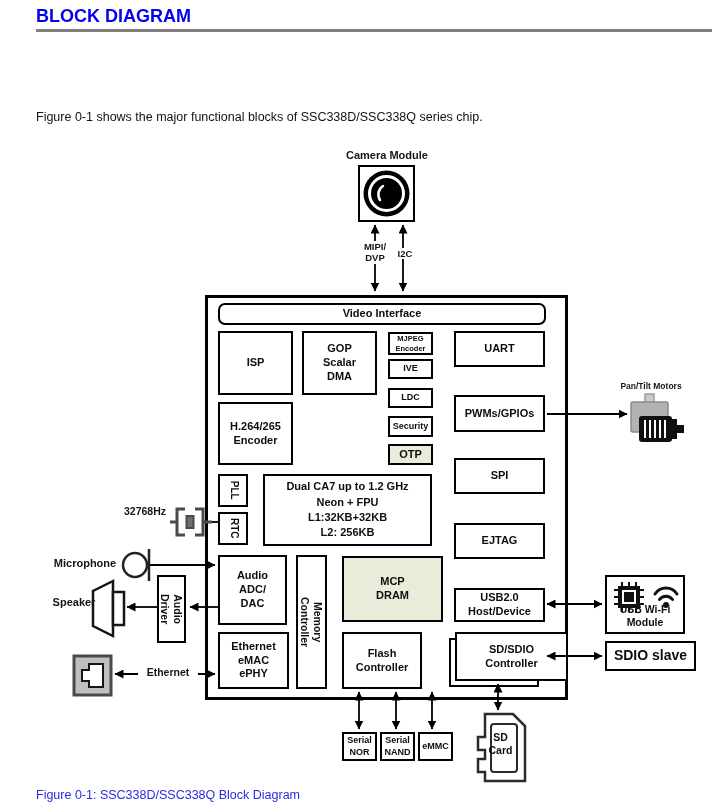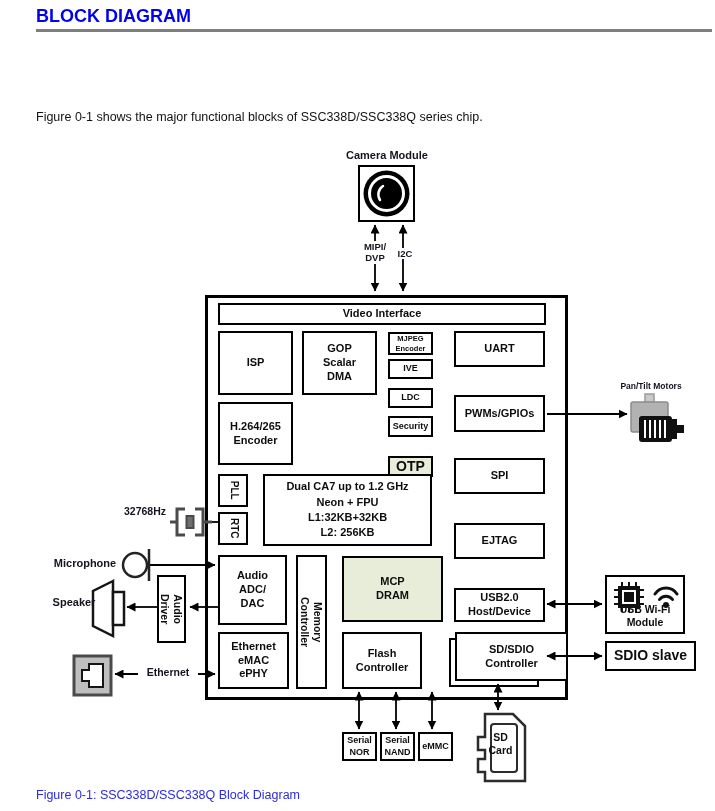--- a/index.html
+++ b/index.html
@@ -34,28 +34,28 @@
   .lbl{
     position:absolute; font-weight:bold; color:#14141f; white-space:pre-line;
     text-align:center; line-height:1.2; z-index:4;
   }
   .onwire{ background:#fff; padding:0 2px; }
   .icon{ position:absolute; z-index:3; }
   
   #chip{ position:absolute; left:205px; top:295px; width:363px; height:405px;
          border:3px solid #000; box-sizing:border-box; background:#fff; z-index:1;}
   
-  #b-vi   { left:218px; top:303px; width:328px; height:22px; font-size:11px;}
+  #b-vi   { left:218px; top:303px; width:328px; height:22px; font-size:11px;border-radius:7px;}
   #b-isp  { left:218px; top:331px; width:75px;  height:64px; font-size:11px;}
   #b-gop  { left:302px; top:331px; width:75px;  height:64px; font-size:11px;}
   #b-mjpeg{ left:388px; top:332px; width:45px;  height:23px; font-size:7.5px; line-height:1.3;}
   #b-ive  { left:388px; top:359px; width:45px;  height:20px; font-size:9px;}
   #b-ldc  { left:388px; top:388px; width:45px;  height:20px; font-size:9px;}
   #b-sec  { left:388px; top:416px; width:45px;  height:21px; font-size:9px;}
-  #b-otp  { left:388px; top:444px; width:45px;  height:21px; font-size:14px;margin-top:12px;}
+  #b-otp  { left:388px; top:444px; width:45px;  height:21px; font-size:11px;}
   #b-h264 { left:218px; top:402px; width:75px;  height:63px; font-size:11px;}
   #b-dla  { left:302px; top:402px; width:75px;  height:63px; font-size:11px;}
   #b-uart { left:454px; top:331px; width:91px;  height:36px; font-size:11px;}
   #b-pwm  { left:454px; top:395px; width:91px;  height:37px; font-size:11px;}
   #b-spi  { left:454px; top:458px; width:91px;  height:36px; font-size:11px;text-align:right;}
   #b-ejtag{ left:454px; top:523px; width:91px;  height:36px; font-size:11px;}
   #b-pll  { left:218px; top:474px; width:30px;  height:33px; font-size:10px;}
   #b-rtc  { left:218px; top:512px; width:30px;  height:33px; font-size:10px;}
   #b-cpu  { left:263px; top:474px; width:169px; height:72px; font-size:11px; line-height:1.4;}
   #b-adc  { left:218px; top:555px; width:69px;  height:70px; font-size:11px;}

